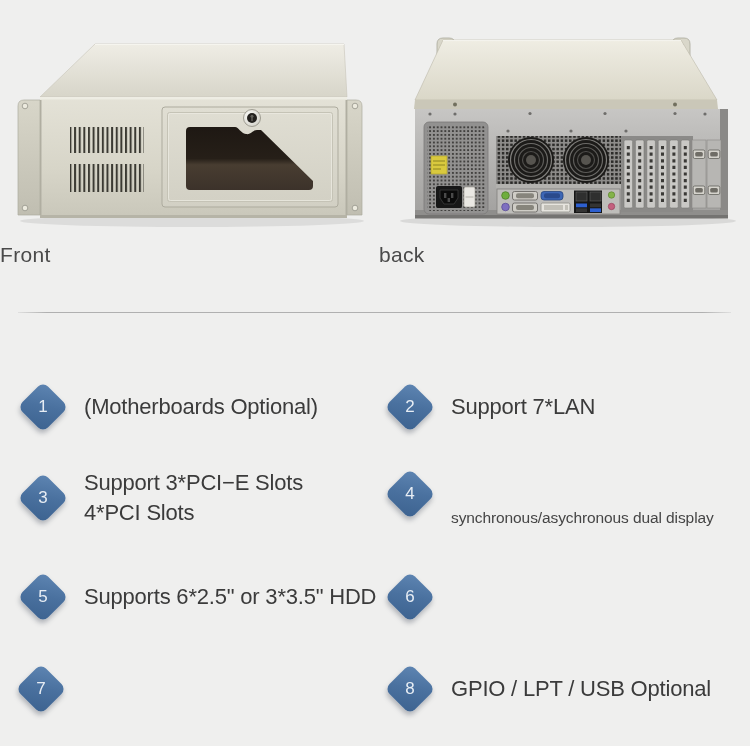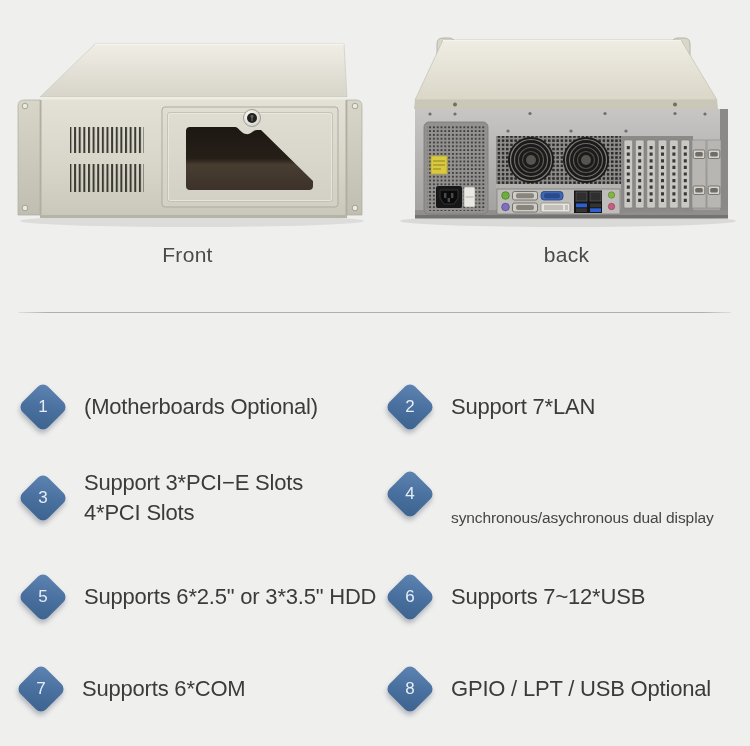--- a/index.html
+++ b/index.html
@@ -5,21 +5,21 @@
   * { margin:0; padding:0; box-sizing:border-box; }
   body { font-family: "Liberation Sans", "DejaVu Sans", sans-serif; }
   .page {
     position:relative; width:750px; height:746px;
     background:#efefee; overflow:hidden;
   }
   .view-photo { position:absolute; top:0; width:375px; height:240px; }
   .view-photo.front { left:0; }
   .view-photo.back  { left:375px; }
   .view-label {
-    position:absolute; top:243px; width:375px; text-align:center;
+    position:absolute; top:243px; width:375px; text-align:left;
     font-size:21px; color:#4a4a4a; letter-spacing:0.3px;
   }
   .view-label.front { left:0; }
   .view-label.back  { left:379px; }
   .divider {
     position:absolute; top:312px; left:18px; width:713px; height:1px;
     background:linear-gradient(90deg, rgba(178,178,178,0.25), #b0b0b0 4%, #b0b0b0 96%, rgba(178,178,178,0.25));
   }
   .feature {
     position:absolute; display:flex; align-items:center; height:62px;
@@ -353,31 +353,27 @@
         </div>
       <div class="feature-text">
         <div class="feature-line">Supports 6*2.5" or 3*3.5" HDD</div>
       </div>
     </div>
 
     <div class="feature" style="left:385px; top:566px;">
       <div class="badge">
           <span class="num">6</span>
         </div>
-      <div class="feature-text">
-        <div class="feature-line">Supports 7~12*USB</div>
-      </div>
     </div>
 
     <div class="feature" style="left:16px; top:658px;">
       <div class="badge">
           <span class="num">7</span>
         </div>
       <div class="feature-text">
-        <div class="feature-line">Supports 6*COM</div>
       </div>
     </div>
 
     <div class="feature" style="left:385px; top:658px;">
       <div class="badge">
           <span class="num">8</span>
         </div>
       <div class="feature-text">
         <div class="feature-line">GPIO / LPT / USB Optional</div>
       </div>

